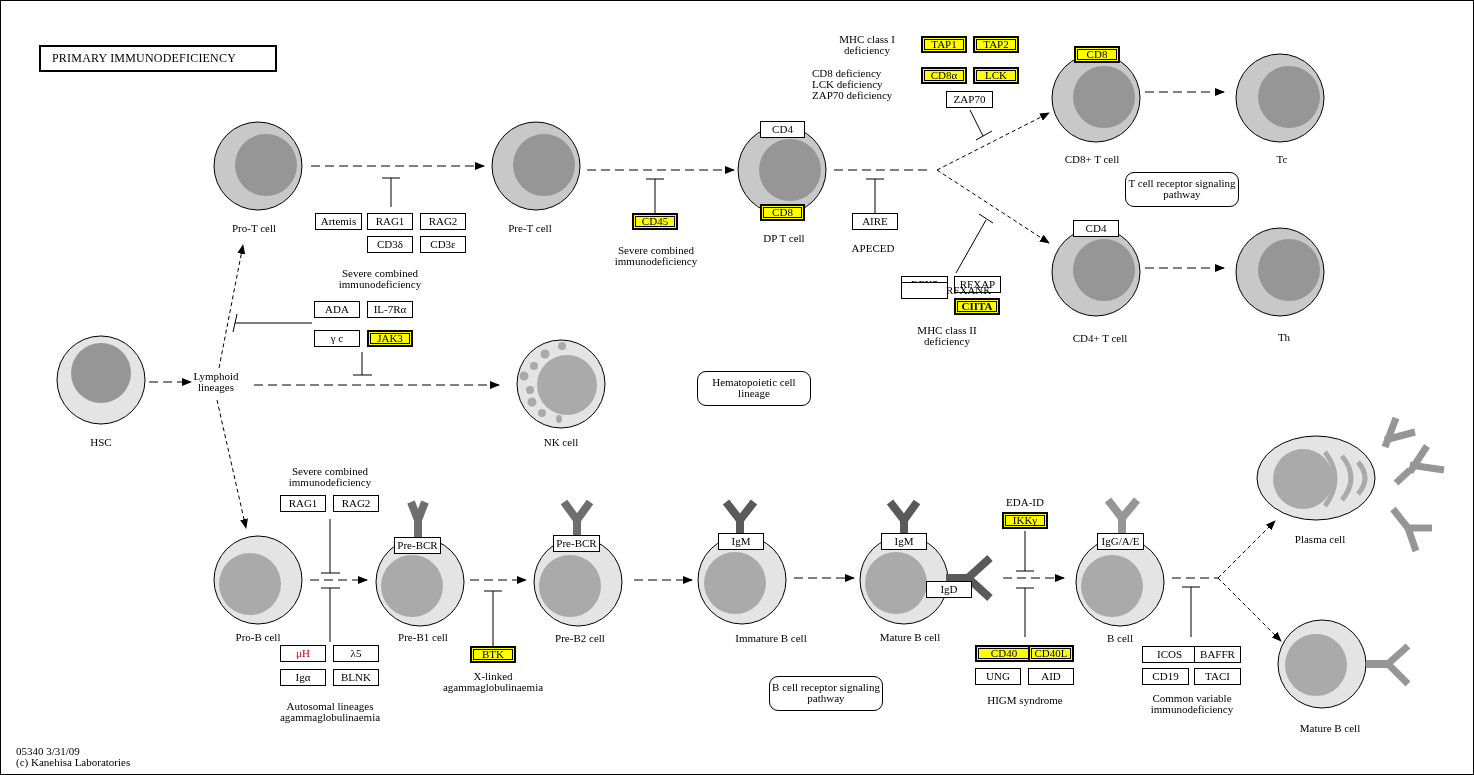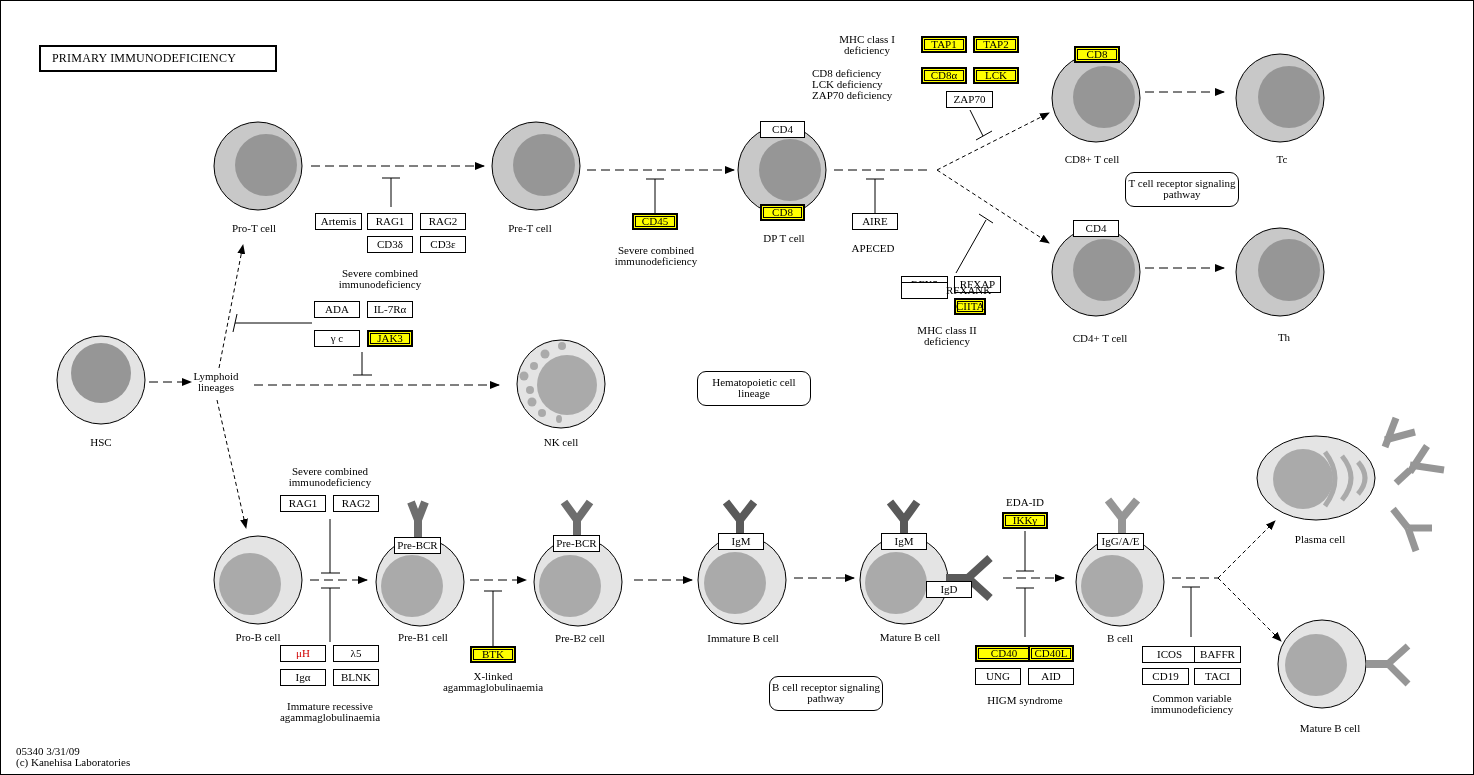--- a/index.html
+++ b/index.html
@@ -224,21 +224,21 @@
 <div class="lbl" style="left:490px;top:223px;width:80px;">Pre-T cell</div>
 <div class="lbl" style="left:744px;top:233px;width:80px;">DP T cell</div>
 <div class="lbl" style="left:1052px;top:154px;width:80px;">CD8+ T cell</div>
 <div class="lbl" style="left:1262px;top:154px;width:40px;">Tc</div>
 <div class="lbl" style="left:1055px;top:333px;width:90px;">CD4+ T cell</div>
 <div class="lbl" style="left:1264px;top:332px;width:40px;">Th</div>
 <div class="lbl" style="left:526px;top:437px;width:70px;">NK cell</div>
 <div class="lbl" style="left:218px;top:632px;width:80px;">Pro-B cell</div>
 <div class="lbl" style="left:383px;top:632px;width:80px;">Pre-B1 cell</div>
 <div class="lbl" style="left:540px;top:633px;width:80px;">Pre-B2 cell</div>
-<div class="lbl" style="left:693px;top:633px;width:100px;">Immature B cell</div>
+<div class="lbl" style="left:721px;top:633px;width:100px;">Immature B cell</div>
 <div class="lbl" style="left:860px;top:632px;width:100px;">Mature B cell</div>
 <div class="lbl" style="left:1098px;top:633px;width:44px;">B cell</div>
 <div class="lbl" style="left:1280px;top:534px;width:80px;">Plasma cell</div>
 <div class="lbl" style="left:1285px;top:723px;width:90px;">Mature B cell</div>
 
 <div class="gene" style="left:760px;top:121px;width:45px;">CD4</div>
 <div class="gene hl" style="left:760px;top:204px;width:45px;">CD8</div>
 <div class="gene hl" style="left:1074px;top:46px;width:46px;">CD8</div>
 <div class="gene" style="left:1073px;top:220px;width:46px;">CD4</div>
 <div class="gene" style="left:394px;top:537px;width:47px;">Pre-BCR</div>
@@ -260,21 +260,21 @@
 <div class="gene hl" style="left:632px;top:213px;width:46px;">CD45</div>
 <div class="gene" style="left:852px;top:213px;width:46px;">AIRE</div>
 <div class="gene hl" style="left:921px;top:36px;width:46px;">TAP1</div>
 <div class="gene hl" style="left:973px;top:36px;width:46px;">TAP2</div>
 <div class="gene hl" style="left:921px;top:67px;width:46px;">CD8α</div>
 <div class="gene hl" style="left:973px;top:67px;width:46px;">LCK</div>
 <div class="gene" style="left:946px;top:91px;width:47px;">ZAP70</div>
 <div class="gene" style="left:901px;top:276px;width:47px;">RFX5</div>
 <div class="gene" style="left:954px;top:276px;width:47px;">RFXAP</div>
 <div class="gene" style="left:901px;top:282px;width:47px;padding-left:44px;">RFXANK</div>
-<div class="gene hl" style="left:954px;top:298px;width:32px;">CIITA</div>
+<div class="gene hl" style="left:954px;top:298px;width:46px;font-weight:bold;">CIITA</div>
 
 <div class="gene" style="left:280px;top:495px;width:46px;">RAG1</div>
 <div class="gene" style="left:333px;top:495px;width:46px;">RAG2</div>
 <div class="gene red" style="left:280px;top:645px;width:46px;">μH</div>
 <div class="gene" style="left:333px;top:645px;width:46px;">λ5</div>
 <div class="gene" style="left:280px;top:669px;width:46px;">Igα</div>
 <div class="gene" style="left:333px;top:669px;width:46px;">BLNK</div>
 <div class="gene hl" style="left:470px;top:646px;width:46px;">BTK</div>
 <div class="gene hl" style="left:1002px;top:512px;width:46px;">IKKγ</div>
 <div class="gene hl" style="left:975px;top:645px;width:58px;">CD40</div>
@@ -293,21 +293,21 @@
 <div class="lbl" style="left:836px;top:243px;width:74px;">APECED</div>
 <div class="lbl" style="left:822px;top:34px;width:90px;">MHC class I
  deficiency</div>
 <div class="lbl" style="left:812px;top:68px;width:100px;text-align:left;">CD8 deficiency
 LCK deficiency
 ZAP70 deficiency</div>
 <div class="lbl" style="left:902px;top:325px;width:90px;">MHC class II
  deficiency</div>
 <div class="lbl" style="left:270px;top:466px;width:120px;">Severe combined
 immunodeficiency</div>
-<div class="lbl" style="left:265px;top:701px;width:130px;">Immature recessive
+<div class="lbl" style="left:265px;top:701px;width:130px;">Autosomal lineages
 agammaglobulinaemia</div>
 <div class="lbl" style="left:428px;top:671px;width:130px;">X-linked
 agammaglobulinaemia</div>
 <div class="lbl" style="left:995px;top:497px;width:60px;">EDA-ID</div>
 <div class="lbl" style="left:970px;top:695px;width:110px;">HIGM syndrome</div>
 <div class="lbl" style="left:1132px;top:693px;width:120px;">Common variable
 immunodeficiency</div>
 
 <div class="map" style="left:1125px;top:172px;width:114px;height:35px;">T cell receptor
 signaling pathway</div>

